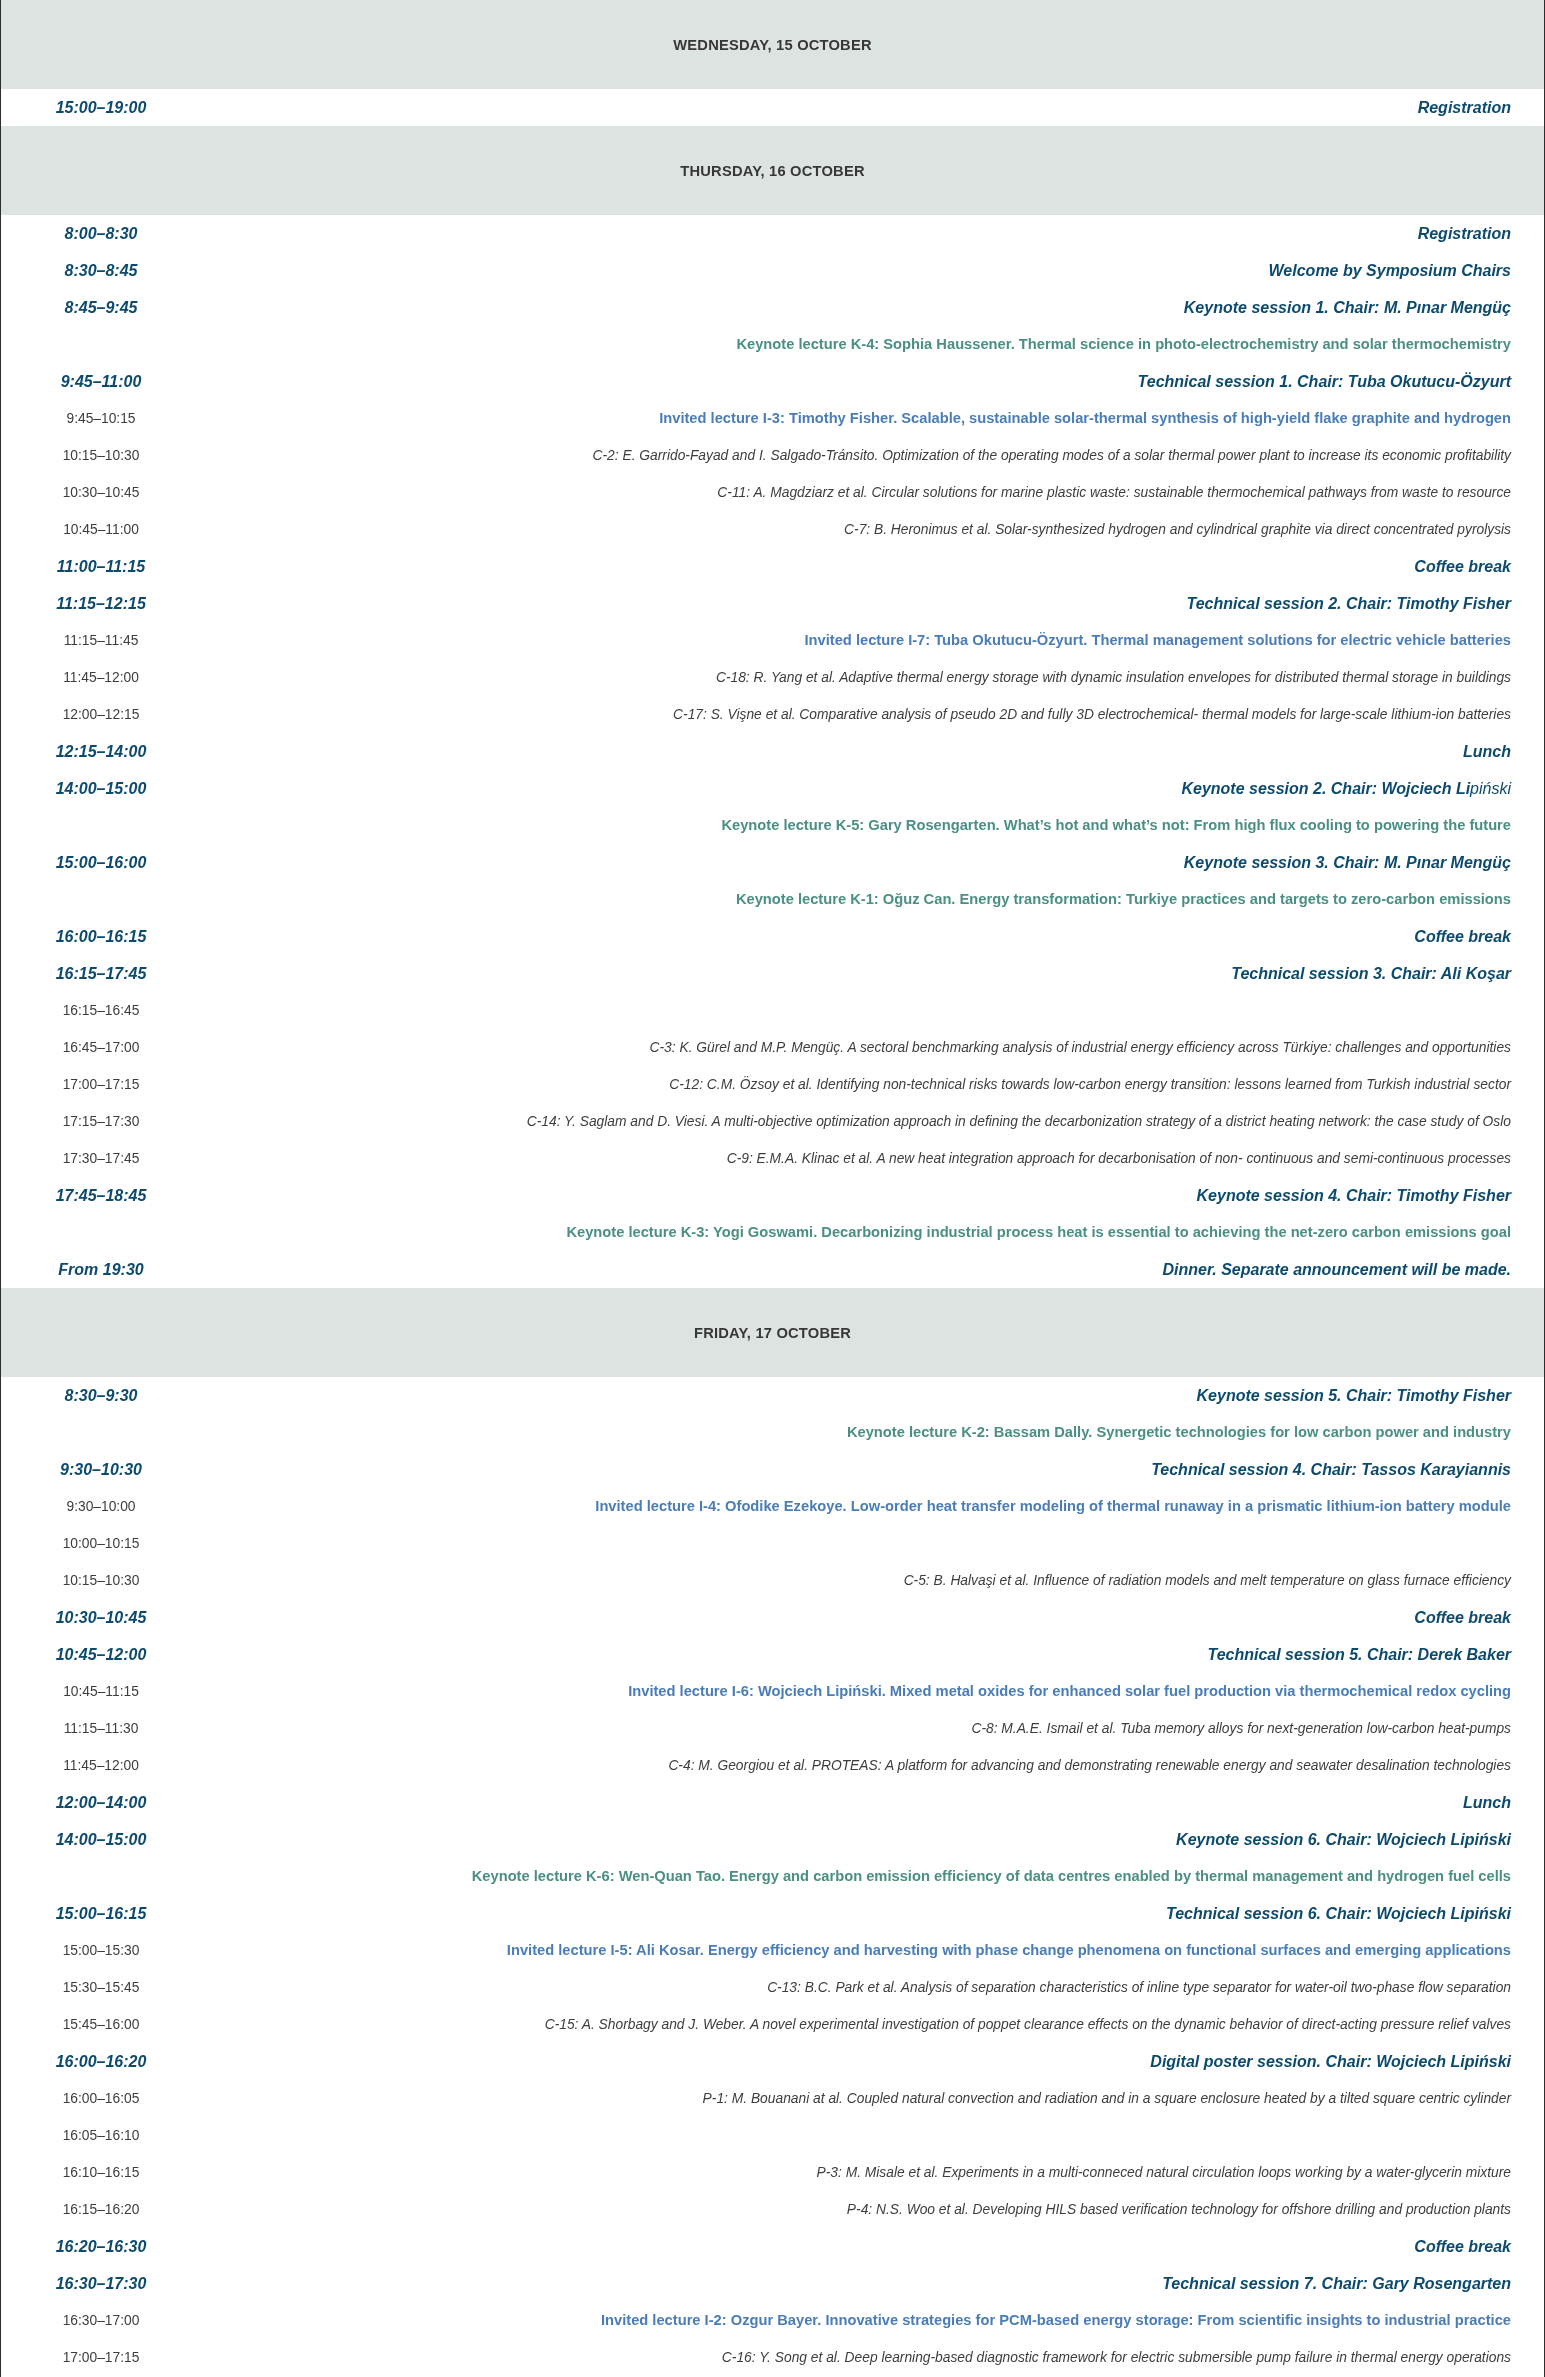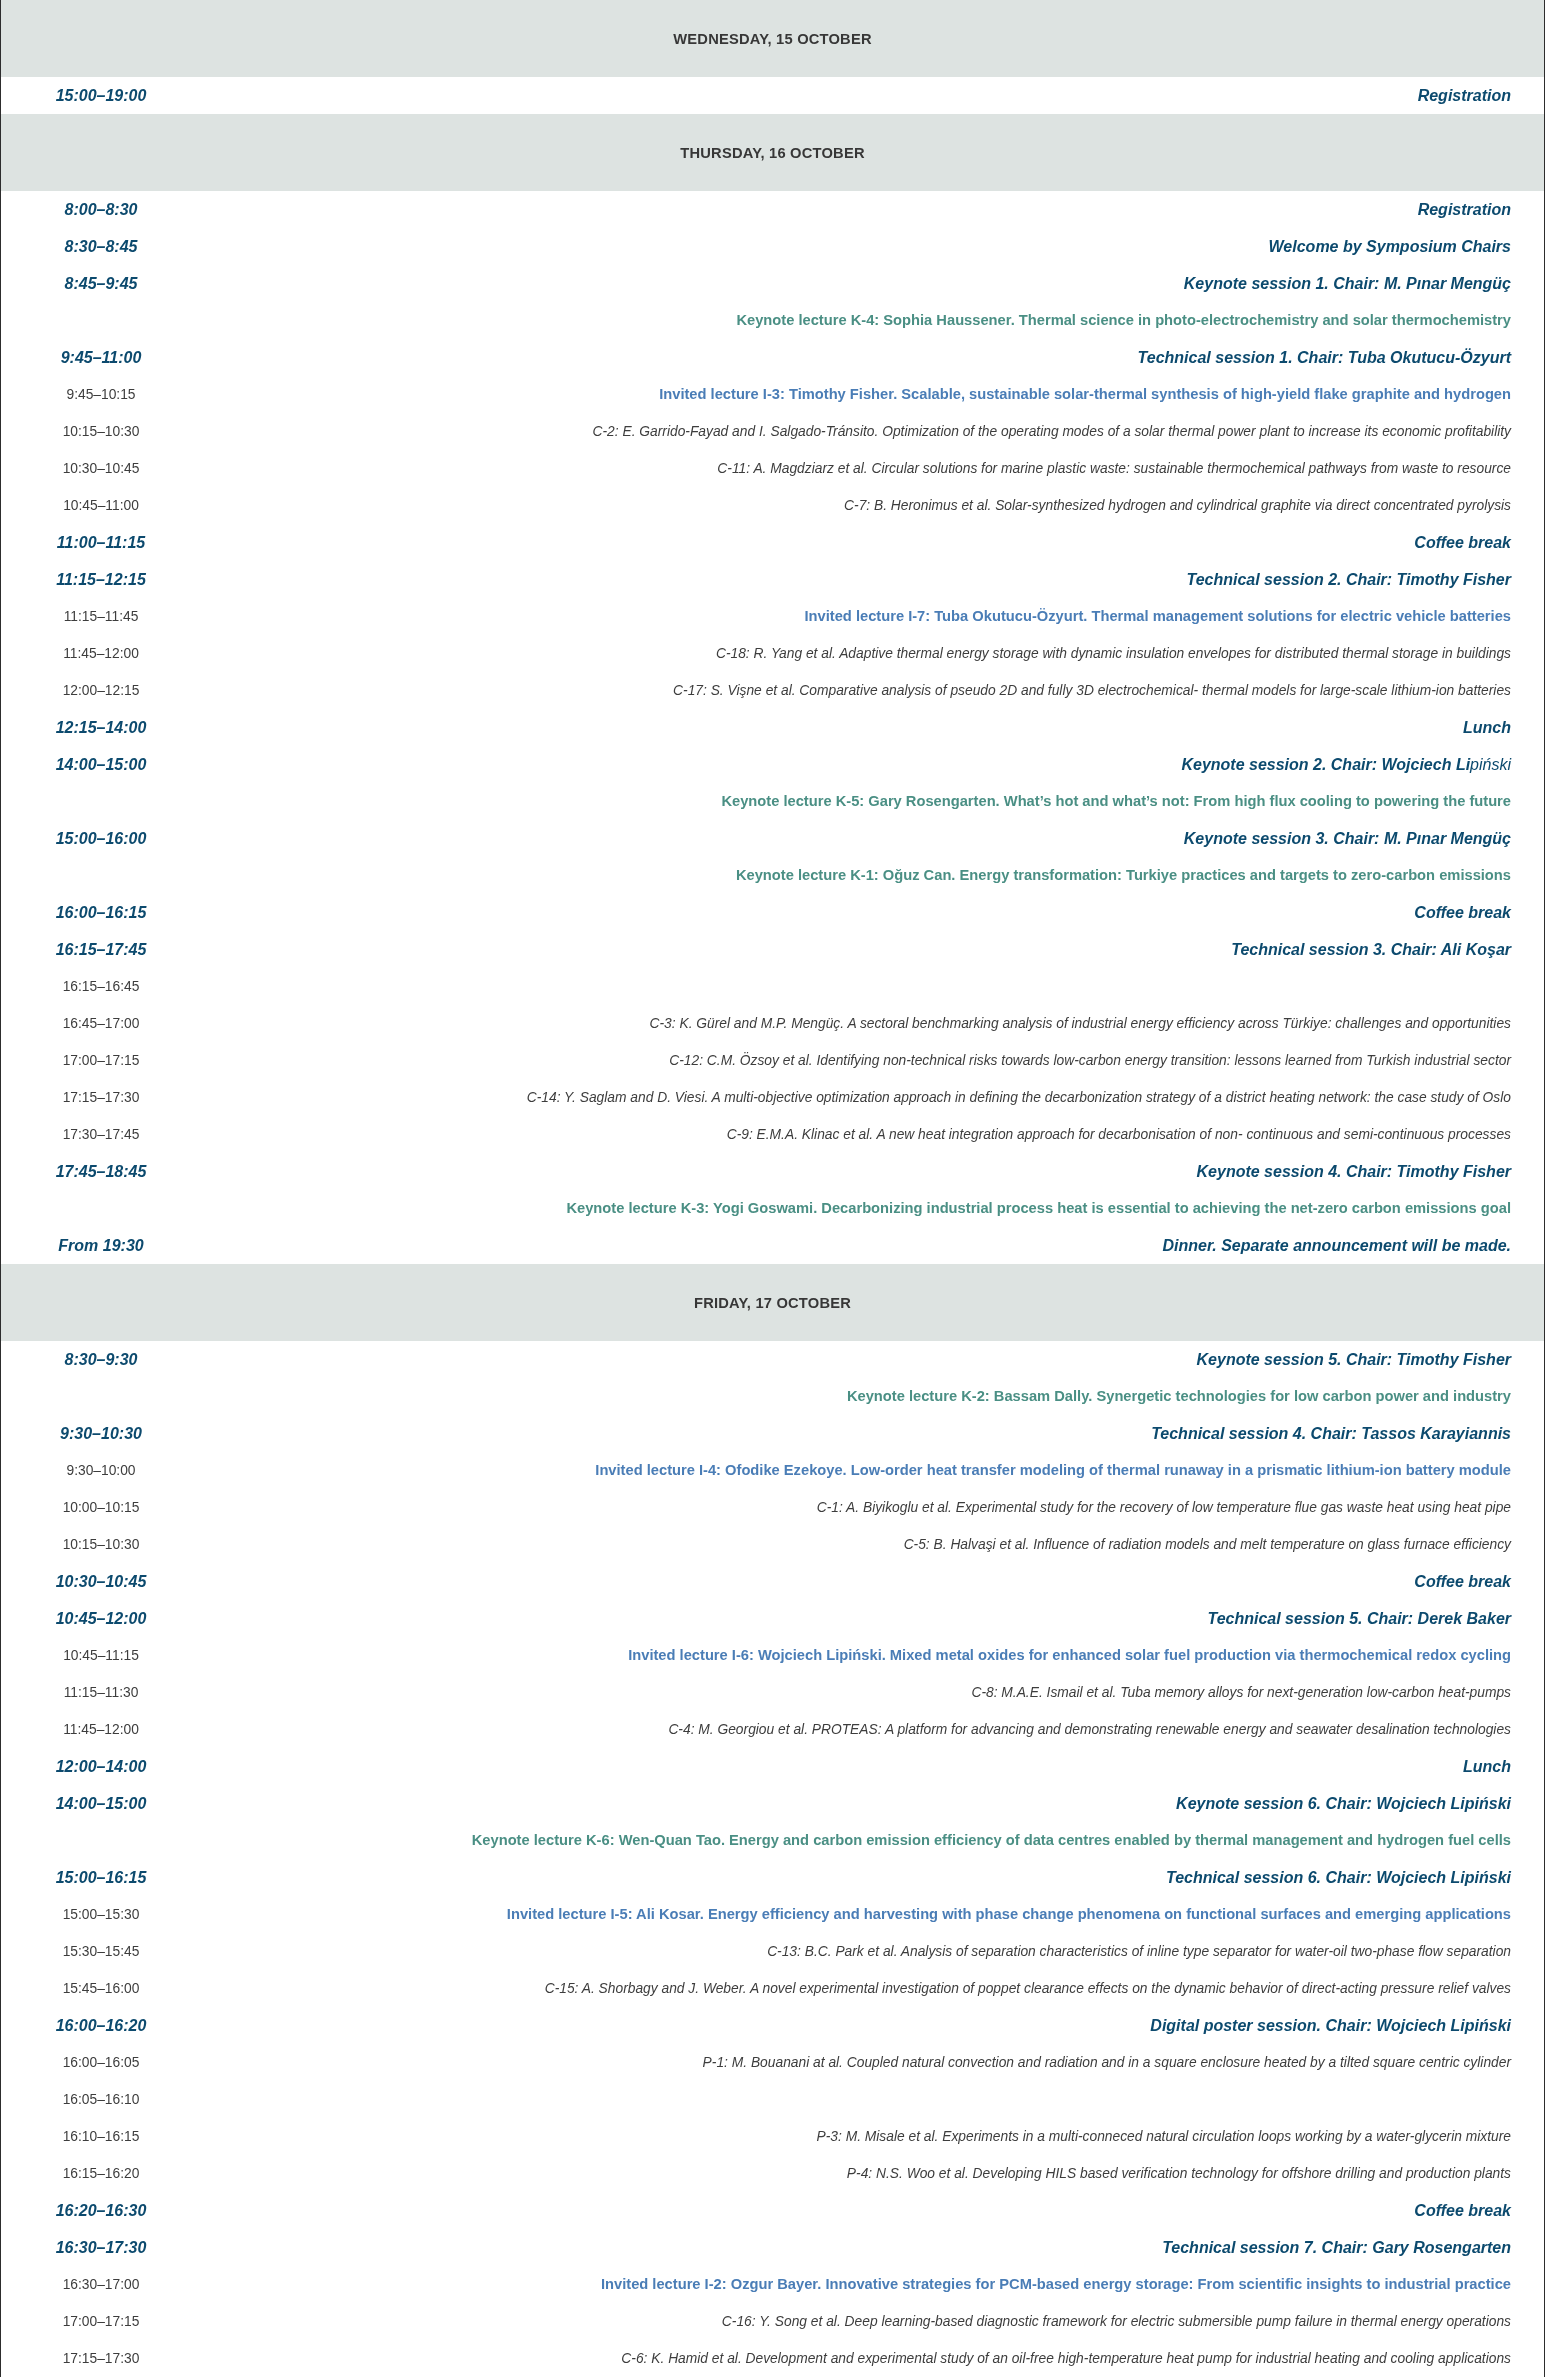--- a/index.html
+++ b/index.html
@@ -11,21 +11,21 @@
   #program {
     box-sizing: border-box;
     width: 1545px;
     min-height: 2455px;
     border-left: 1.4px solid #2d2d2d;
     border-right: 1.4px solid #2d2d2d;
     border-bottom: 1.4px solid #2d2d2d;
     background: #ffffff;
   }
   .day-header {
-    height: 77px;
+    height: 89px;
     background: #dde3e1;
     display: flex;
     align-items: center;
     justify-content: center;
     font-size: 14.7px;
     font-weight: bold;
     color: #373737;
     letter-spacing: 0.2px;
   }
   .row {
@@ -211,21 +211,20 @@
     <div class="row session">
       <div class="time">9:30–10:30</div>
       <div class="desc"><span>Technical session 4. Chair: Tassos Karayiannis</span></div>
     </div>
     <div class="row invited">
       <div class="time">9:30–10:00</div>
       <div class="desc"><span>Invited lecture I-4: Ofodike Ezekoye. Low-order heat transfer modeling of thermal runaway in a prismatic lithium-ion battery module</span></div>
     </div>
     <div class="row talk">
       <div class="time">10:00–10:15</div>
-      <div class="desc"><span>C-1: A. Biyikoglu et al. Experimental study for the recovery of low temperature flue gas waste heat using heat pipe</span></div>
     </div>
     <div class="row talk">
       <div class="time">10:15–10:30</div>
       <div class="desc"><span>C-5: B. Halvaşi et al. Influence of radiation models and melt temperature on glass furnace efficiency</span></div>
     </div>
     <div class="row session">
       <div class="time">10:30–10:45</div>
       <div class="desc"><span>Coffee break</span></div>
     </div>
     <div class="row session">

